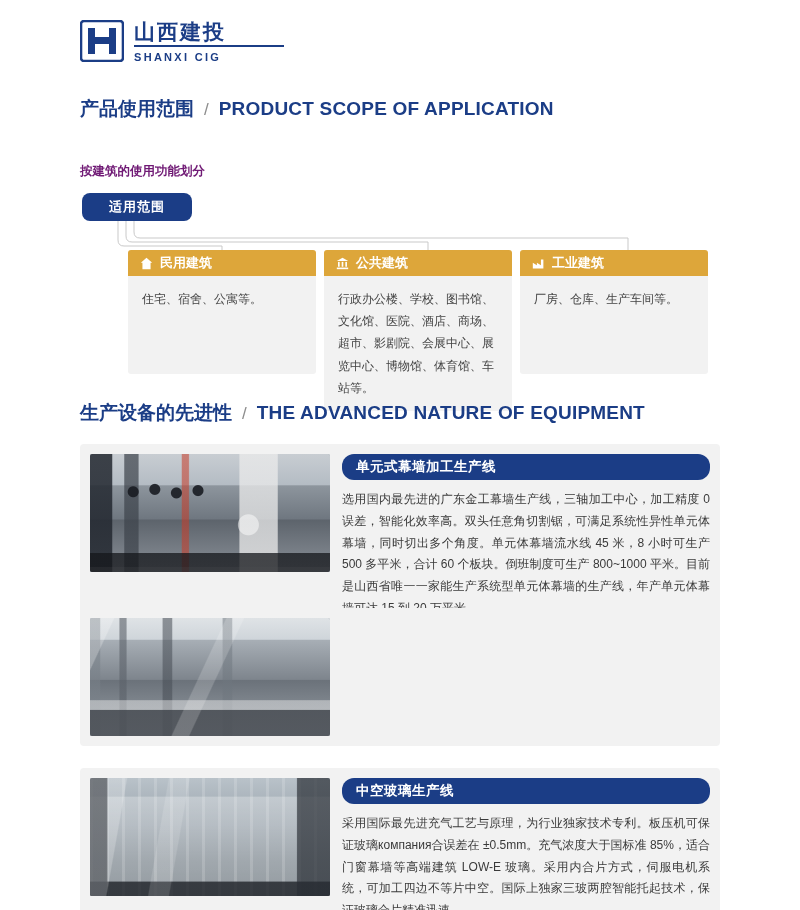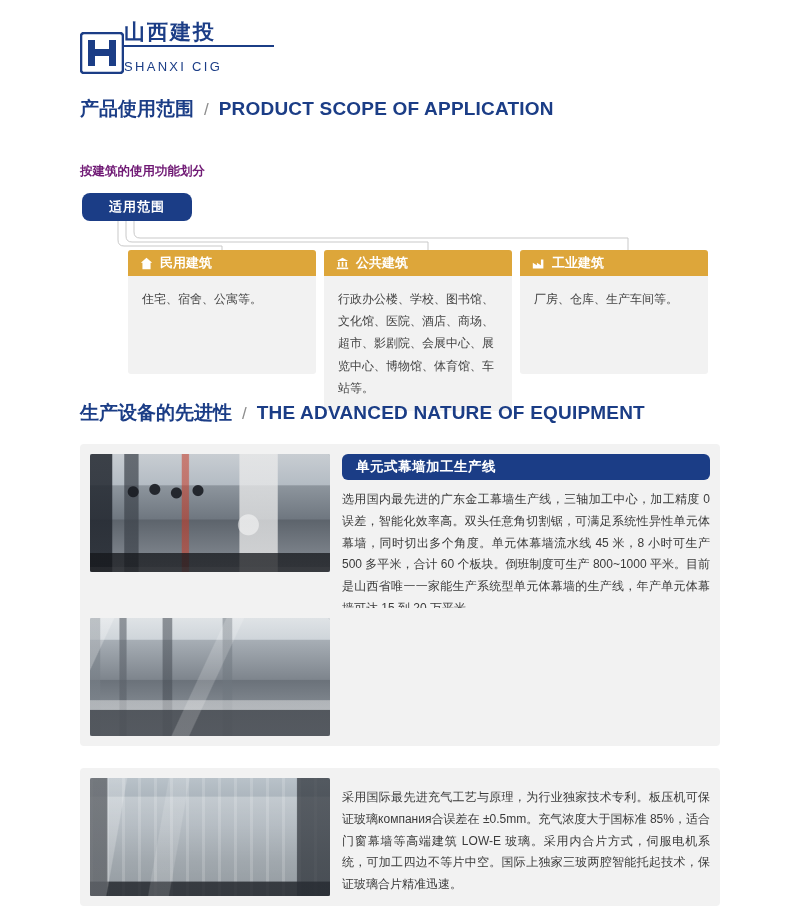--- a/index.html
+++ b/index.html
@@ -8,34 +8,34 @@
     width: 800px; height: 910px;
     background: #ffffff;
     font-family: "Liberation Sans", "DejaVu Sans", sans-serif;
     color: #333;
   }
   .page { position: relative; width: 800px; height: 910px; overflow: hidden; }
 
   
   .logo-wrap {
     position: absolute; left: 80px; top: 20px;
-    display: flex; align-items: flex-end; 
+    display: flex; align-items: flex-start; gap: 10px;
   }
   .logo-mark {
     width: 44px; height: 42px; position: relative; flex: 0 0 auto;
   }
   .logo-text { display: flex; flex-direction: column; justify-content: center; }
   .logo-cn {
     font-family: "DejaVu Serif", "Liberation Serif", serif;
     font-size: 21px; font-weight: bold; letter-spacing: 2px;
     color: #1b3d86; line-height: 1.1;
   }
   .logo-en {
-    font-size: 13px; font-weight: normal; letter-spacing: 2.3px;
-    color: #1b3d86; margin-top: 12px;
+    font-size: 11px; font-weight: bold; letter-spacing: 2.3px;
+    color: #1b3d86; margin-top: 4px;
   }
   .logo-rule { width: 150px; height: 2px; background: #1b3d86; margin-top: 2px; }
 
   
   .sec-head {
     position: absolute; left: 80px; display: flex; align-items: baseline; gap: 10px;
     white-space: nowrap;
   }
   .sec-cn {
     font-size: 19px; font-weight: bold; color: #1b3d86;
@@ -91,21 +91,21 @@
     background: #f2f2f2; border-radius: 4px; padding: 10px;
     display: flex; gap: 12px;
   }
   .eq-photo {
     width: 240px; height: 118px; flex: 0 0 auto;
     border-radius: 2px; overflow: hidden; position: relative;
     background: #9aa3ad;
   }
   .eq-right { flex: 1 1 auto; display: flex; flex-direction: column; }
   .eq-title {
-    background: #1b3d86; color: #fff; height: 26px; border-radius: 6px;
+    background: #1b3d86; color: #fff; height: 26px; border-radius: 12px;
     display: flex; align-items: center; padding: 0 14px;
     font-size: 13.5px; font-weight: bold; letter-spacing: .5px;
   }
   .eq-text {
     margin-top: 9px; font-size: 12px; line-height: 1.82; color: #3a3a3a;
     text-align: justify;
   }
 
   
   .ph { position: absolute; inset: 0; }
@@ -243,17 +243,18 @@
       <div class="ph" style="background:
         repeating-linear-gradient(90deg, rgba(255,255,255,.16) 0 3px, rgba(0,0,0,0) 3px 16px);"></div>
       <div class="ph" style="background:
         linear-gradient(90deg, rgba(40,45,52,.75) 0 7%, rgba(0,0,0,0) 7.5% 86%, rgba(40,45,52,.7) 86.5% 100%),
         linear-gradient(0deg, rgba(30,34,40,.8) 0 12%, rgba(0,0,0,0) 12.5% 100%),
         linear-gradient(0deg, rgba(255,255,255,.28) 0 84%, rgba(0,0,0,0) 84.5% 100%);"></div>
       <div class="ph" style="background:
         linear-gradient(100deg, rgba(255,255,255,.22) 0 14%, rgba(0,0,0,0) 14.5% 30%, rgba(255,255,255,.14) 30.5% 38%, rgba(0,0,0,0) 38.5% 100%);"></div>
     </div>
     <div class="eq-right">
+      <div class="eq-title">中空玻璃生产线</div>
       <div class="eq-text">采用国际最先进充气工艺与原理，为行业独家技术专利。板压机可保证玻璃компания合误差在 ±0.5mm。充气浓度大于国标准 85%，适合门窗幕墙等高端建筑 LOW-E 玻璃。采用内合片方式，伺服电机系统，可加工四边不等片中空。国际上独家三玻两腔智能托起技术，保证玻璃合片精准迅速。</div>
     </div>
   </div>
 
 </div>
 
 </body></html>

